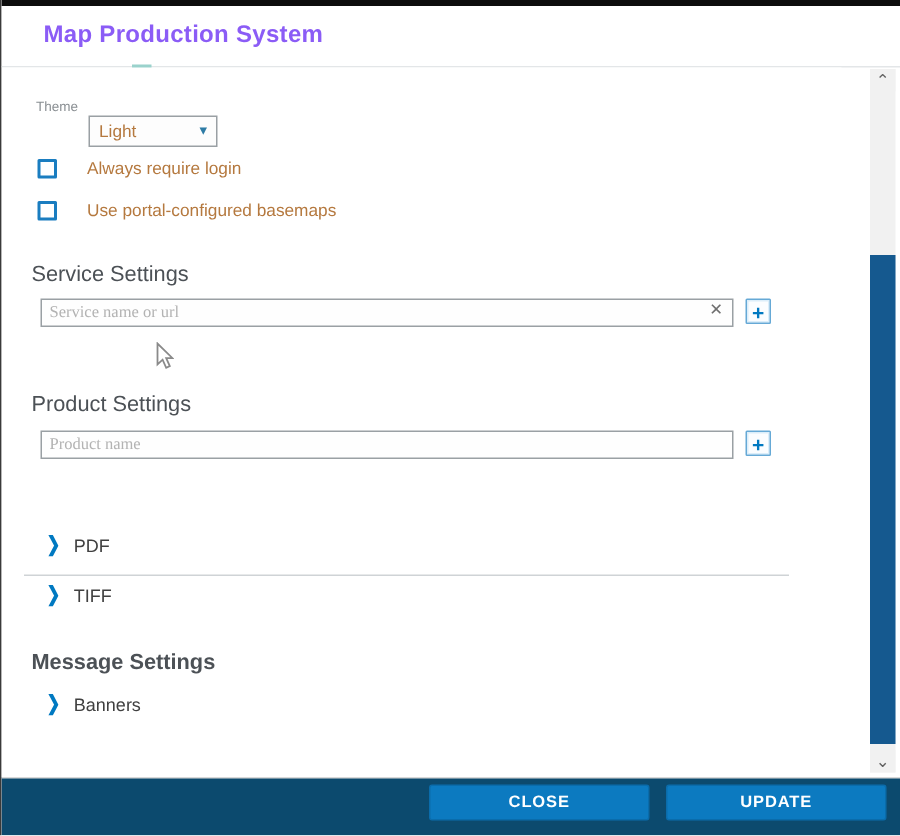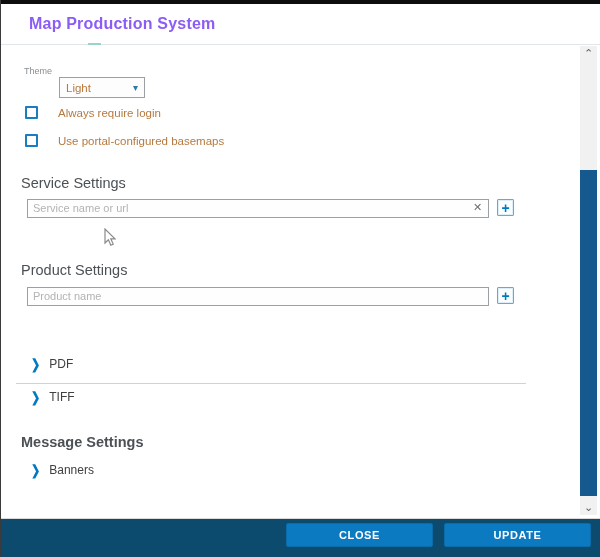--- a/index.html
+++ b/index.html
@@ -67,21 +67,21 @@
   .heading-service { top: 130px; }
   .heading-product { top: 217px; }
   .heading-export  { top: 284px; }
   .heading-message { top: 389px; font-weight: bold; }
 
   .input-wrap { position: absolute; left: 26px; width: 462px; height: 19px; }
   .input-wrap.service { top: 153px; }
   .input-wrap.product { top: 241px; }
   .text-input {
     width: 100%; height: 100%; border: 1px solid #9aa0a4; background: #fefefe;
-    font-family: Liberation Sans, sans-serif;
+    font-family: Liberation Serif, serif;
     font-size: 11px; color: #555; padding: 0 22px 0 5px;
   }
   .text-input::placeholder { color: #b3b3b3; opacity: 1; }
   .clear-btn {
     position: absolute; right: 4px; top: 2px; width: 15px; height: 15px;
     font-size: 11px; color: #6f6f6f; text-align: center; line-height: 15px;
     cursor: pointer; background: transparent; border: 0;
   }
   .add-btn {
     position: absolute; width: 17px; height: 17px;

